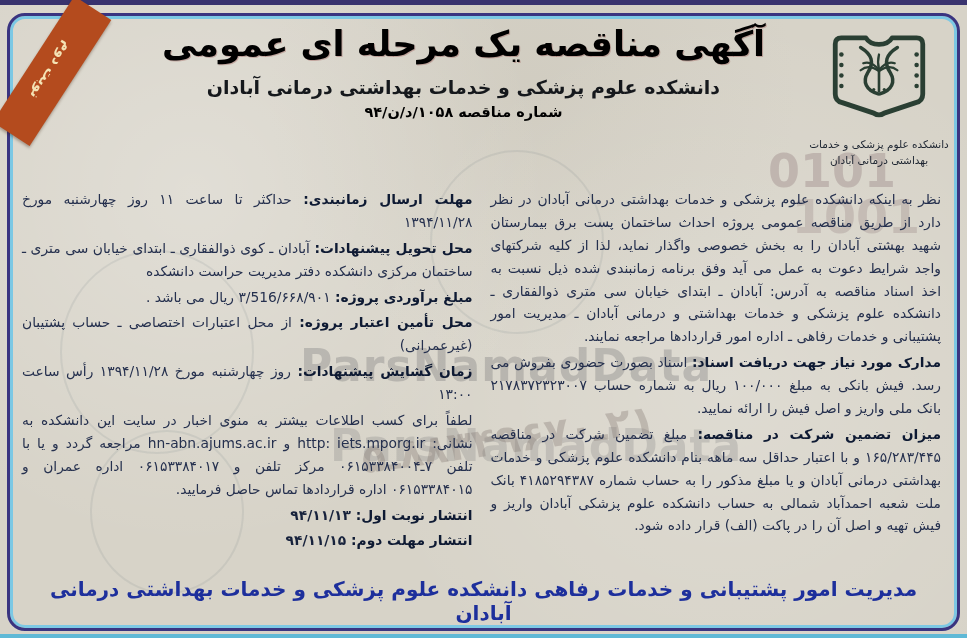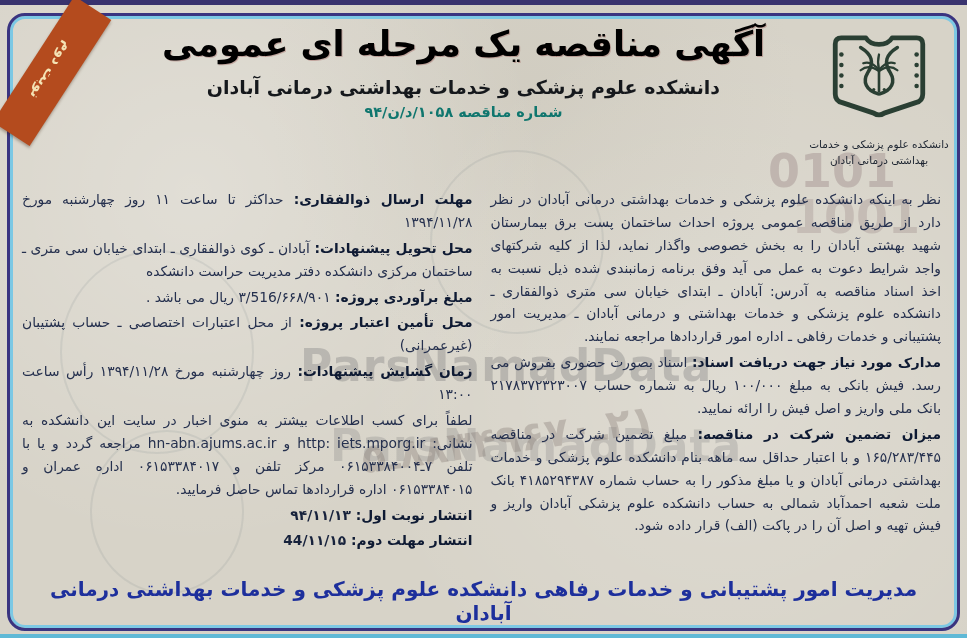--- a/index.html
+++ b/index.html
@@ -27,21 +27,21 @@
   
   .logo{position:absolute;right:18px;top:30px;width:140px;text-align:center;z-index:4;}
   .logo .caption{font-size:10.5px;font-weight:normal;color:#1c2430;line-height:1.55;margin-top:4px;}
 
   
   .header{position:absolute;top:24px;right:168px;left:128px;text-align:center;z-index:4;}
   .title{margin:0;color:#000000;font-size:35px;font-weight:800;line-height:1.15;
     text-shadow:1px 1px 0 rgba(120,20,20,.25);}
   .subtitle{margin:8px 0 0;color:#232a8c;font-size:23px;font-weight:800;line-height:1.2;}
   .org-line{margin:12px 0 0;color:#15181c;font-size:19px;font-weight:800;}
-  .tender-no{margin:6px 0 0;color:#0f766e;font-size:14.5px;font-weight:800;}
+  .tender-no{margin:6px 0 0;color:#000000;font-size:14.5px;font-weight:800;}
 
   
   .columns{position:absolute;top:188px;right:26px;left:22px;bottom:46px;display:flex;gap:18px;z-index:4;}
   .col{flex:1;font-size:13.8px;line-height:1.66;color:#25304e;text-align:justify;}
   .col p{margin:0 0 3px;}
   .col b{color:#0e1a33;}
   .pub{font-weight:bold;color:#17223c;}
   .pub .date{font-weight:bold;}
 
   
@@ -129,21 +129,21 @@
         <span>اسناد بصورت حضوری بفروش می رسد. فیش بانکی به مبلغ ۱۰۰/۰۰۰ ریال به شماره حساب ۲۱۷۸۳۷۲۳۲۳۰۰۷ بانک ملی واریز و اصل فیش را ارائه نمایید.</span>
       </p>
       <p>
         <b>میزان تضمین شرکت در مناقصه:</b>
         <span>مبلغ تضمین شرکت در مناقصه ۱۶۵/۲۸۳/۴۴۵ و با اعتبار حداقل سه ماهه بنام دانشکده علوم پزشکی و خدمات بهداشتی درمانی آبادان و یا مبلغ مذکور را به حساب شماره ۴۱۸۵۲۹۴۳۸۷ بانک ملت شعبه احمدآباد شمالی به حساب دانشکده علوم پزشکی آبادان واریز و فیش تهیه و اصل آن را در پاکت (الف) قرار داده شود.</span>
       </p>
     </div>
 
     <div class="col">
       <p>
-        <b>مهلت ارسال ذوالفقاری:</b>
+        <b>مهلت ارسال زمانبندی:</b>
         <span>حداکثر تا ساعت ۱۱ روز چهارشنبه مورخ ۱۳۹۴/۱۱/۲۸</span>
       </p>
       <p>
         <b>محل تحویل پیشنهادات:</b>
         <span>آبادان ـ کوی ذوالفقاری ـ ابتدای خیابان سی متری ـ ساختمان مرکزی دانشکده دفتر مدیریت حراست دانشکده</span>
       </p>
       <p>
         <b>مبلغ برآوردی پروژه:</b>
         <span>۳/516/۶۶۸/۹۰۱ ریال می باشد .</span>
       </p>
@@ -159,20 +159,20 @@
         <span>لطفاً برای کسب اطلاعات بیشتر به منوی اخبار در سایت این دانشکده به نشانی:</span>
         <span>http: iets.mporg.ir و hn-abn.ajums.ac.ir</span>
         <span>مراجعه گردد و یا با تلفن ۷ـ۰۶۱۵۳۳۸۴۰۰۴ مرکز تلفن و ۰۶۱۵۳۳۸۴۰۱۷ اداره عمران و ۰۶۱۵۳۳۸۴۰۱۵ اداره قراردادها تماس حاصل فرمایید.</span>
       </p>
       <p class="pub">
         <b>انتشار نوبت اول:</b>
         <span class="date">۹۴/۱۱/۱۳</span>
       </p>
       <p class="pub">
         <b>انتشار مهلت دوم:</b>
-        <span class="date">44/۱۱/۱۵</span>
+        <span class="date">۹۴/۱۱/۱۵</span>
       </p>
     </div>
   </div>
 
   <div class="footer">مدیریت امور پشتیبانی و خدمات رفاهی دانشکده علوم پزشکی و خدمات بهداشتی درمانی آبادان</div>
 
 </div>
 
 </body></html>

